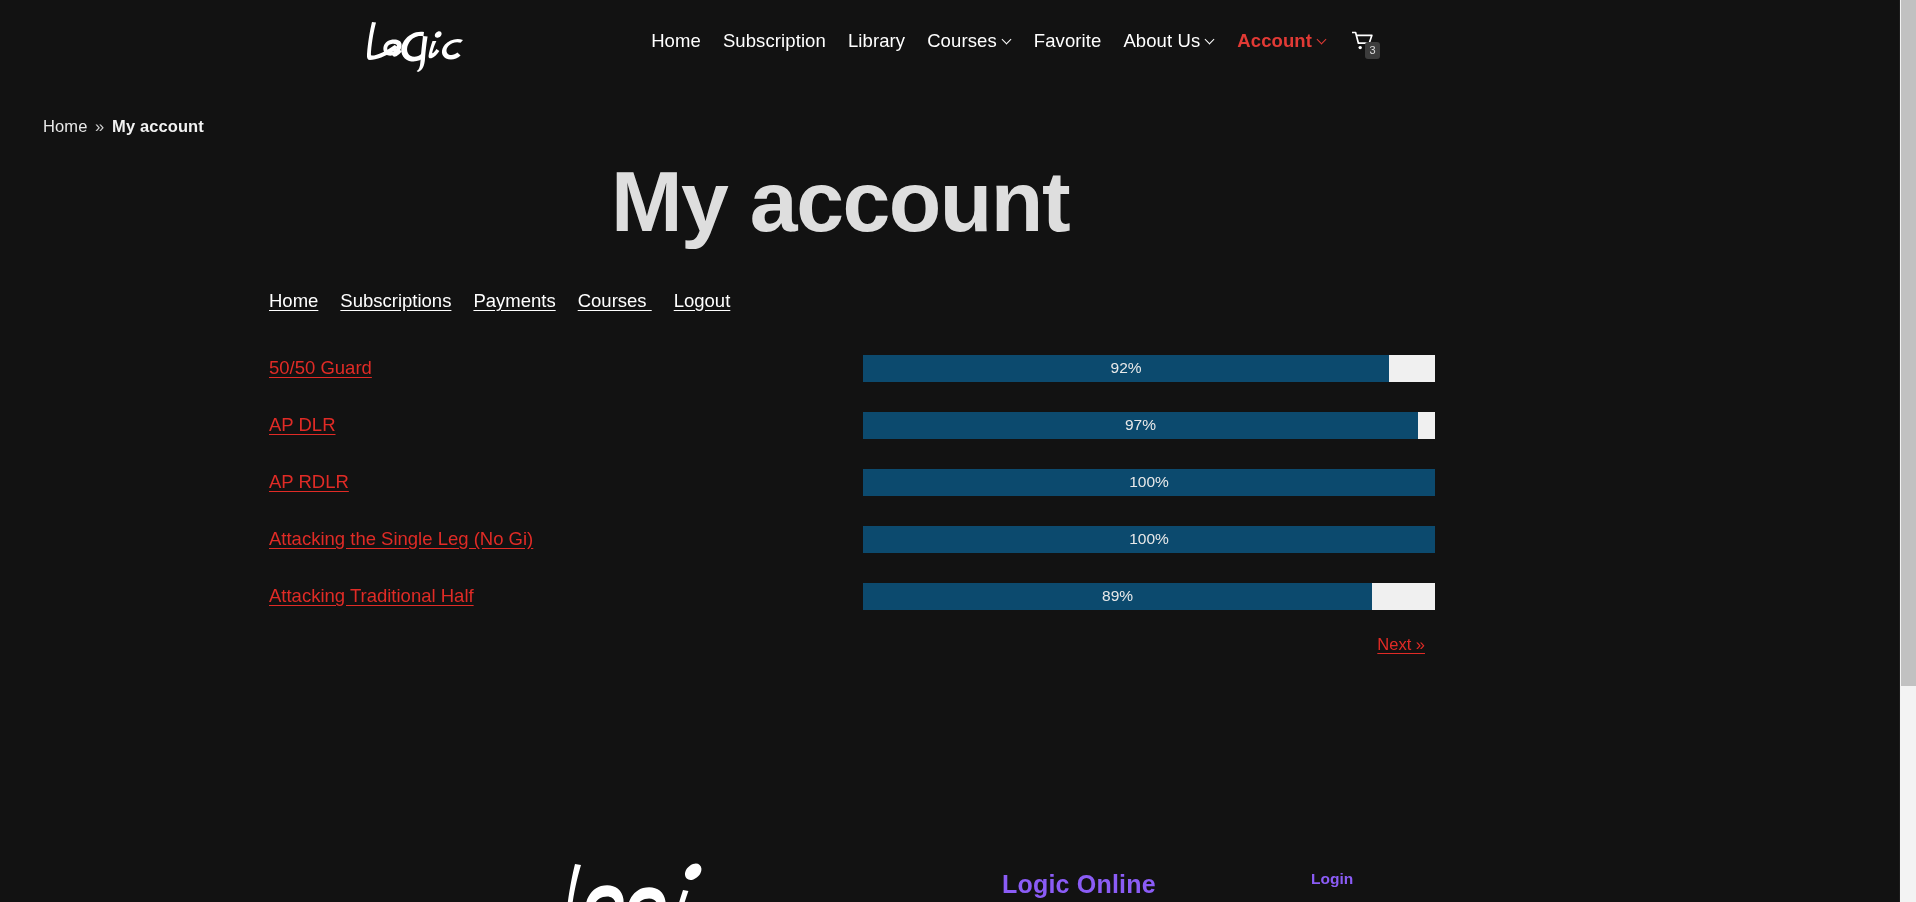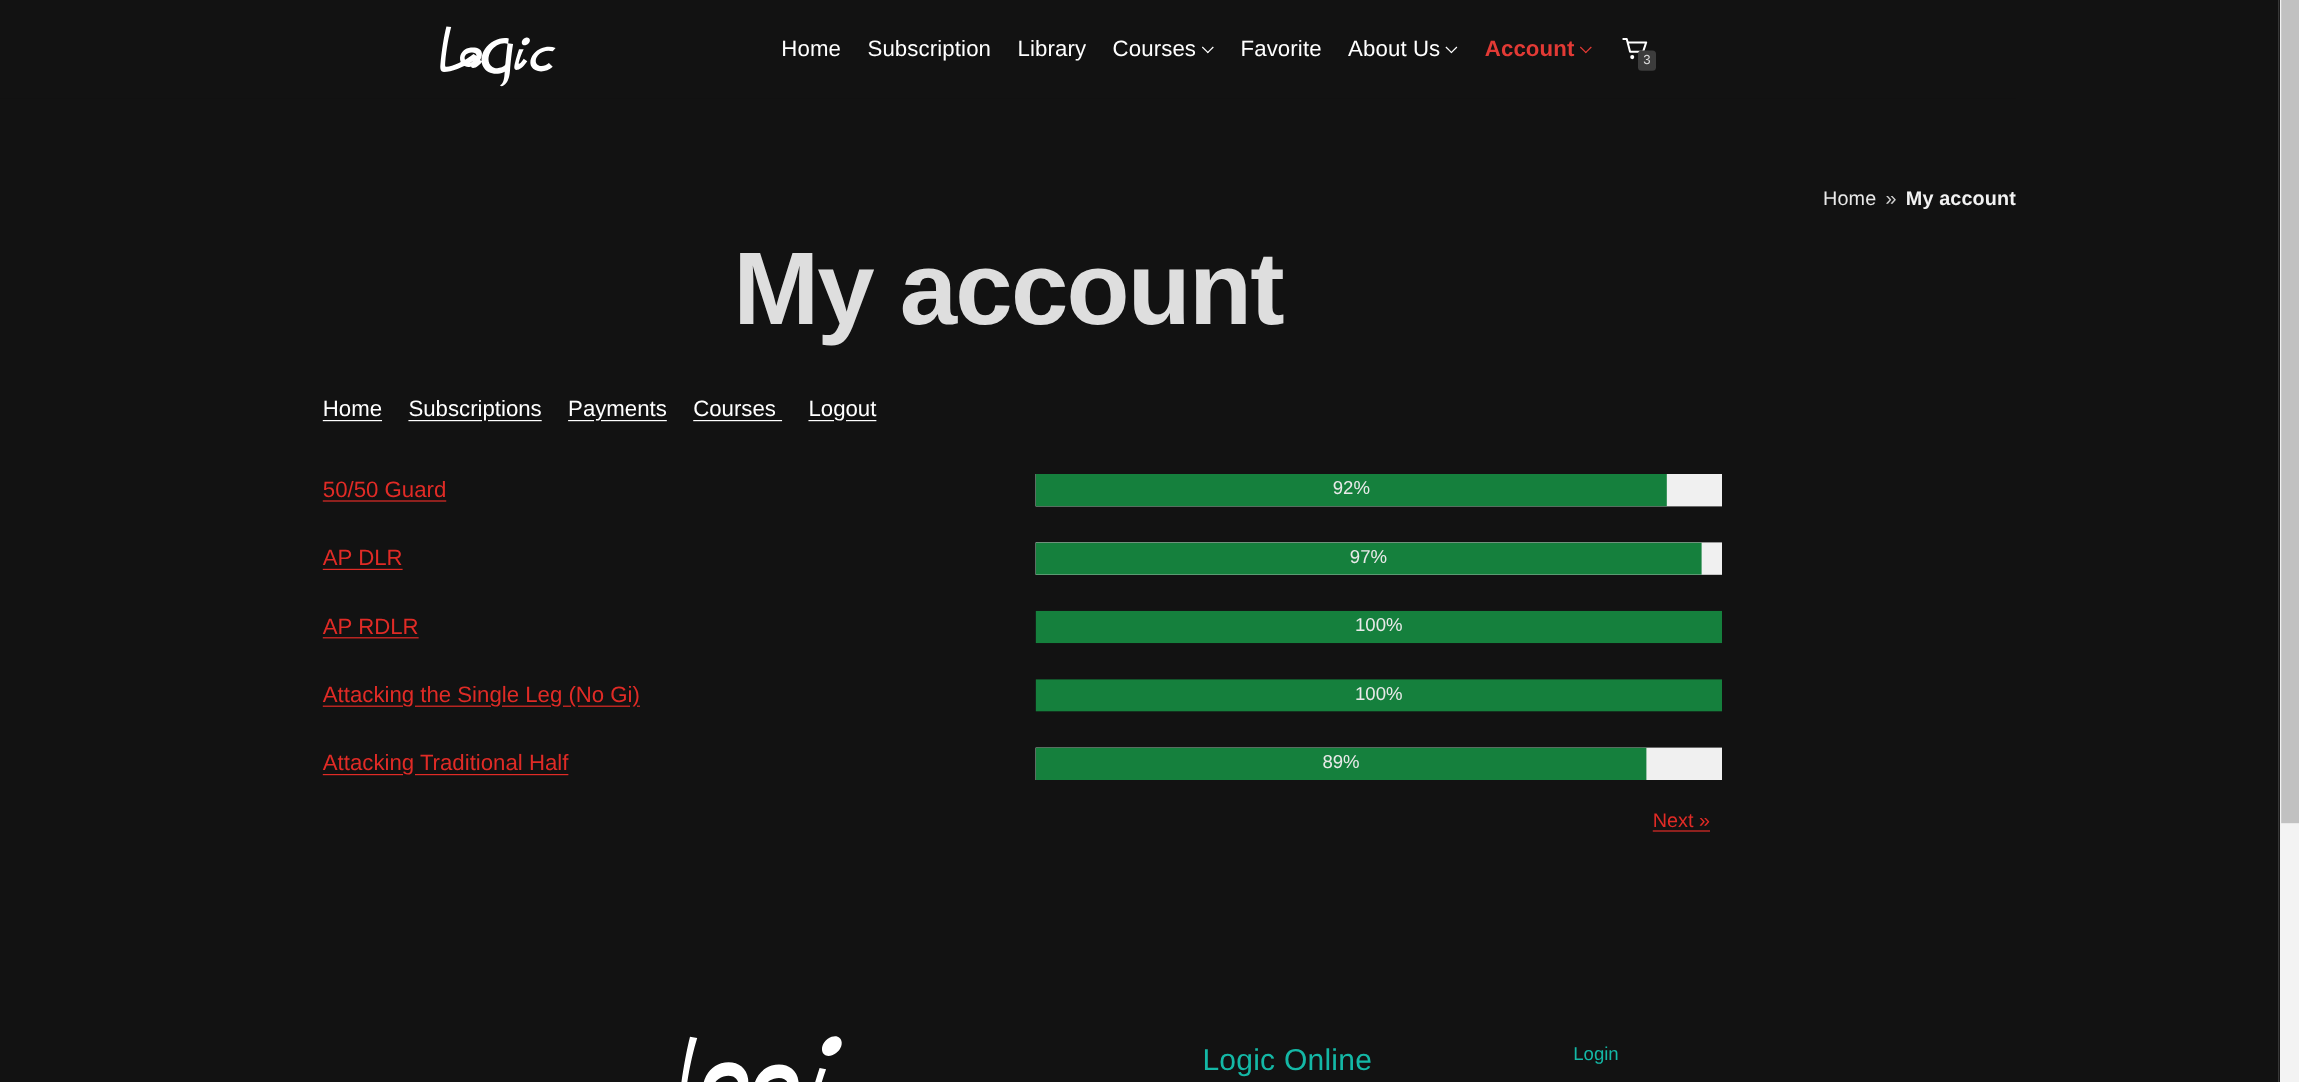--- a/index.html
+++ b/index.html
@@ -119,22 +119,22 @@
     border-radius: 3px;
     color: #dcdcdc;
     font-size: 11px;
     line-height: 17px;
     text-align: center;
     padding: 0 3px;
   }
 
   
   .breadcrumb {
-    margin-top: 75px;
-    text-align: right;
+    margin-top: 35px;
+    text-align: left;
     font-size: 16.5px;
     color: #d8d8d8;
     letter-spacing: .1px;
     padding-left: 43px;
   }
   .breadcrumb .crumb-link { color: #e8e8e8; text-decoration: none; cursor: pointer; }
   .breadcrumb .sep { color: #cfcfcf; margin: 0 3px; }
   .breadcrumb .current { font-weight: 700; color: #f2f2f2; }
 
   .page-title {
@@ -194,21 +194,21 @@
 
   .progress-track {
     position: relative;
     width: 572px;
     height: 27px;
     background: #f0f0f0;
     overflow: hidden;
   }
   .progress-fill {
     height: 100%;
-    background: #15803d;
+    background: #0c4a6e;
     display: flex;
     align-items: center;
     justify-content: center;
     color: #e9e9e9;
     font-size: 15.5px;
     line-height: 1;
   }
 
   
   .pagination {
@@ -238,22 +238,22 @@
     position: absolute;
     left: 553px;
     top: 16px;
     width: 200px;
     height: 110px;
   }
   .footer-logo svg { display: block; width: 200px; height: 110px; }
 
   .footer-col-title {
     position: absolute;
-    font-weight: 400;
-    color: #14b8a6;
+    font-weight: 700;
+    color: #8b5cf6;
   }
   .footer-brand {
     left: 1002px;
     top: 40px;
     font-size: 25px;
     letter-spacing: .2px;
   }
   .footer-login {
     left: 1311px;
     top: 40px;

